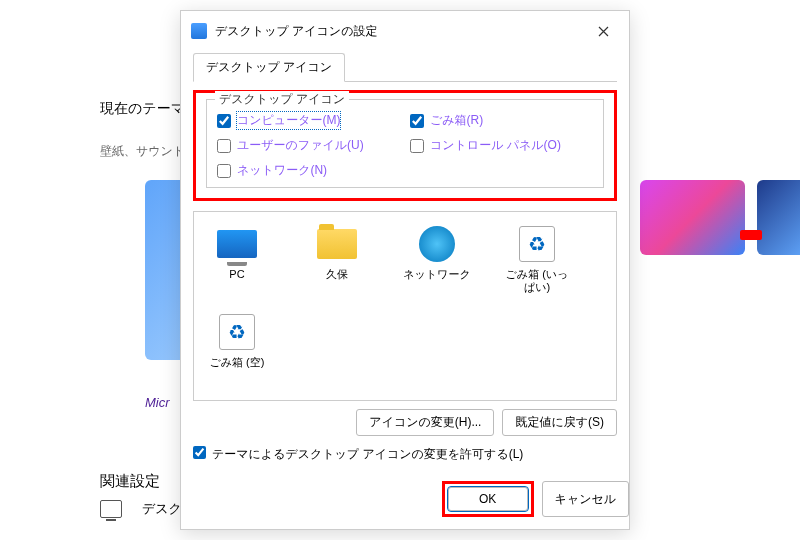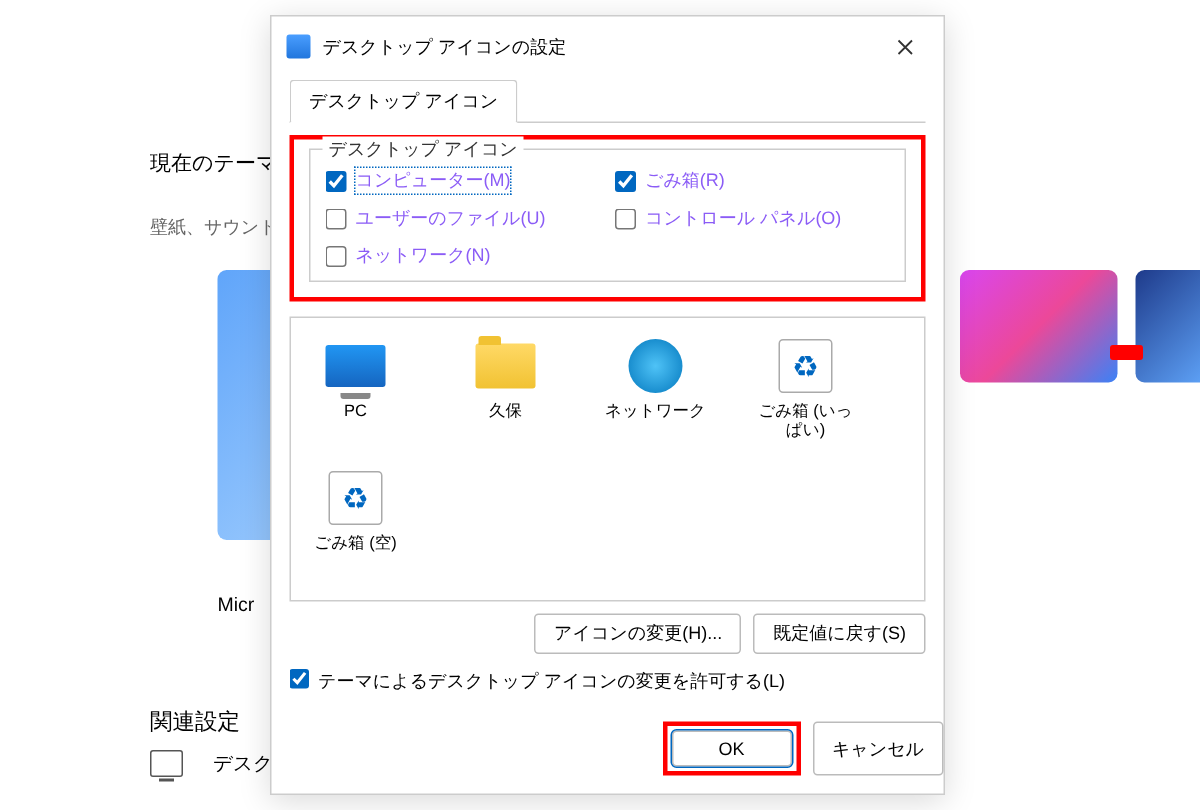--- a/index.html
+++ b/index.html
@@ -8,21 +8,21 @@
     .settings-bg { position: absolute; top: 0; left: 0; right: 0; bottom: 0; background: #ffffff; padding-left: 20px; padding-top: 0; }
     .bg-save-btn { position: absolute; top: 5px; right: 285px; padding: 4px 20px; font-size: 13px; }
     .bg-theme-section { position: absolute; top: 100px; left: 100px; }
     .bg-theme-title { font-size: 14px; color: #000; margin-bottom: 18px; }
     .bg-theme-sub { font-size: 12px; color: #666; margin-top: 25px; }
     .bg-thumb-row { position: absolute; top: 180px; left: 140px; display: flex; gap: 12px; }
     .bg-thumb { width: 105px; height: 75px; border-radius: 6px; }
     .thumb-1 { background: linear-gradient(135deg, #d946ef 0%, #ec4899 50%, #3b82f6 100%); }
     .thumb-2 { background: linear-gradient(135deg, #1e3a8a 0%, #60a5fa 100%); }
     .thumb-left { background: linear-gradient(135deg, #60a5fa 0%, #93c5fd 100%); position: absolute; top: 180px; left: 145px; width: 35px; height: 180px; border-radius: 6px 0 0 6px; }
-    .bg-micr { position: absolute; top: 395px; left: 145px; font-size: 13px; color: #000000; }
+    .bg-micr { position: absolute; top: 395px; left: 145px; font-size: 13px; color: #4c1d95; font-style: italic; }
     .bg-related { position: absolute; top: 472px; left: 100px; font-size: 15px; color: #000; }
     .bg-desktop-icons-row { position: absolute; top: 500px; left: 100px; display: flex; align-items: center; gap: 20px; }
     .bg-monitor-icon { width: 22px; height: 18px; border: 1.5px solid #555; border-radius: 2px; position: relative; }
     .bg-monitor-icon::after { content: ''; position: absolute; bottom: -4px; left: 50%; transform: translateX(-50%); width: 10px; height: 2px; background: #555; }
     
     .dialog { position: absolute; top: 10px; left: 180px; width: 450px; height: 520px; background: #ffffff; border: 1px solid #ccc; box-shadow: 0 4px 20px rgba(0,0,0,0.15); }
     .dialog-titlebar { display: flex; align-items: center; padding: 8px 10px; border-bottom: none; }
     .dialog-icon { width: 16px; height: 16px; margin-right: 8px; background: linear-gradient(#4a9eff, #2176dd); border-radius: 2px; }
     .dialog-title { font-size: 12px; color: #000; flex: 1; }
     .dialog-close { width: 32px; height: 24px; display: flex; align-items: center; justify-content: center; cursor: pointer; font-size: 15px; color: #333; }

